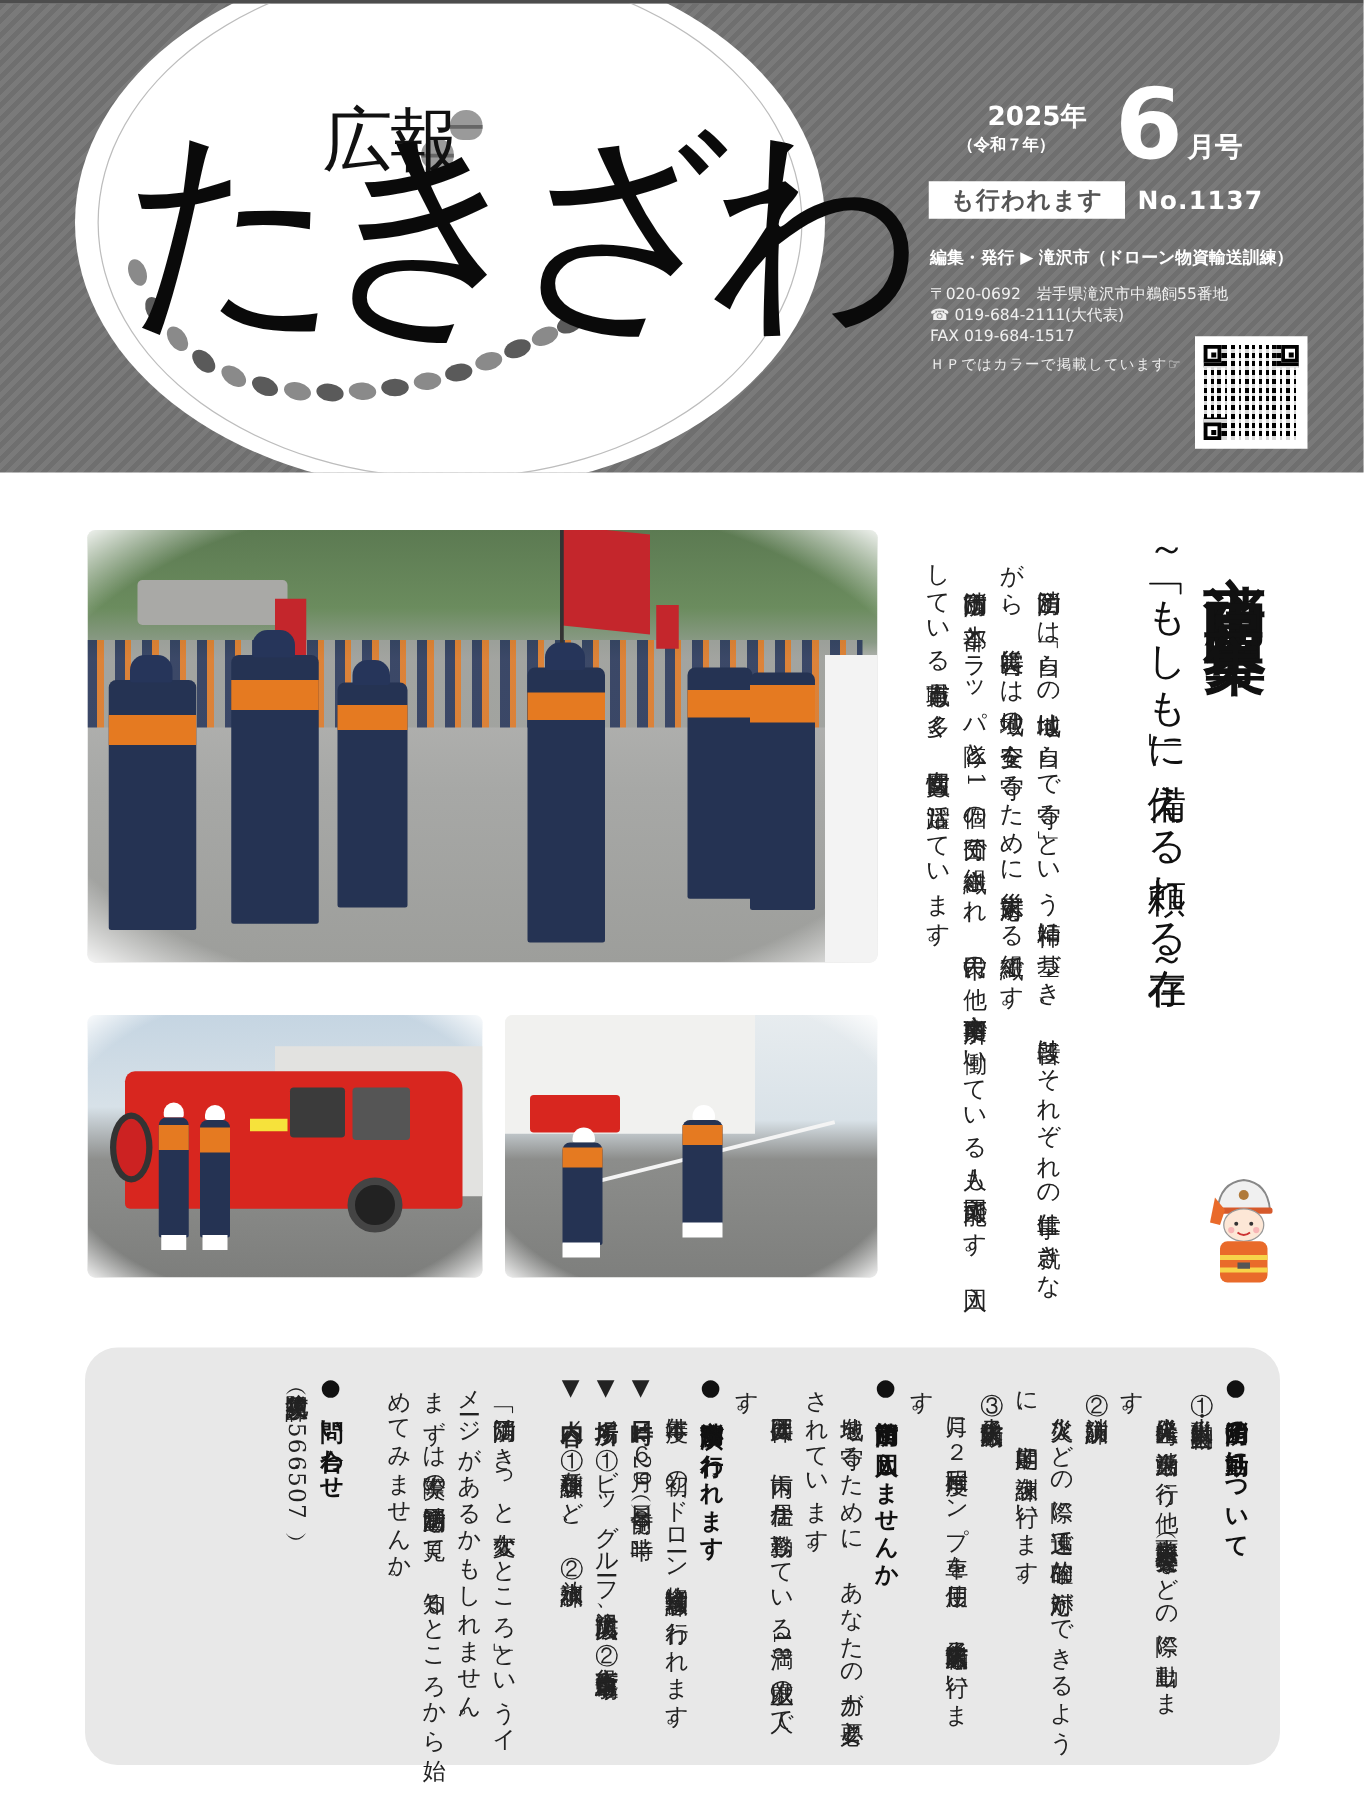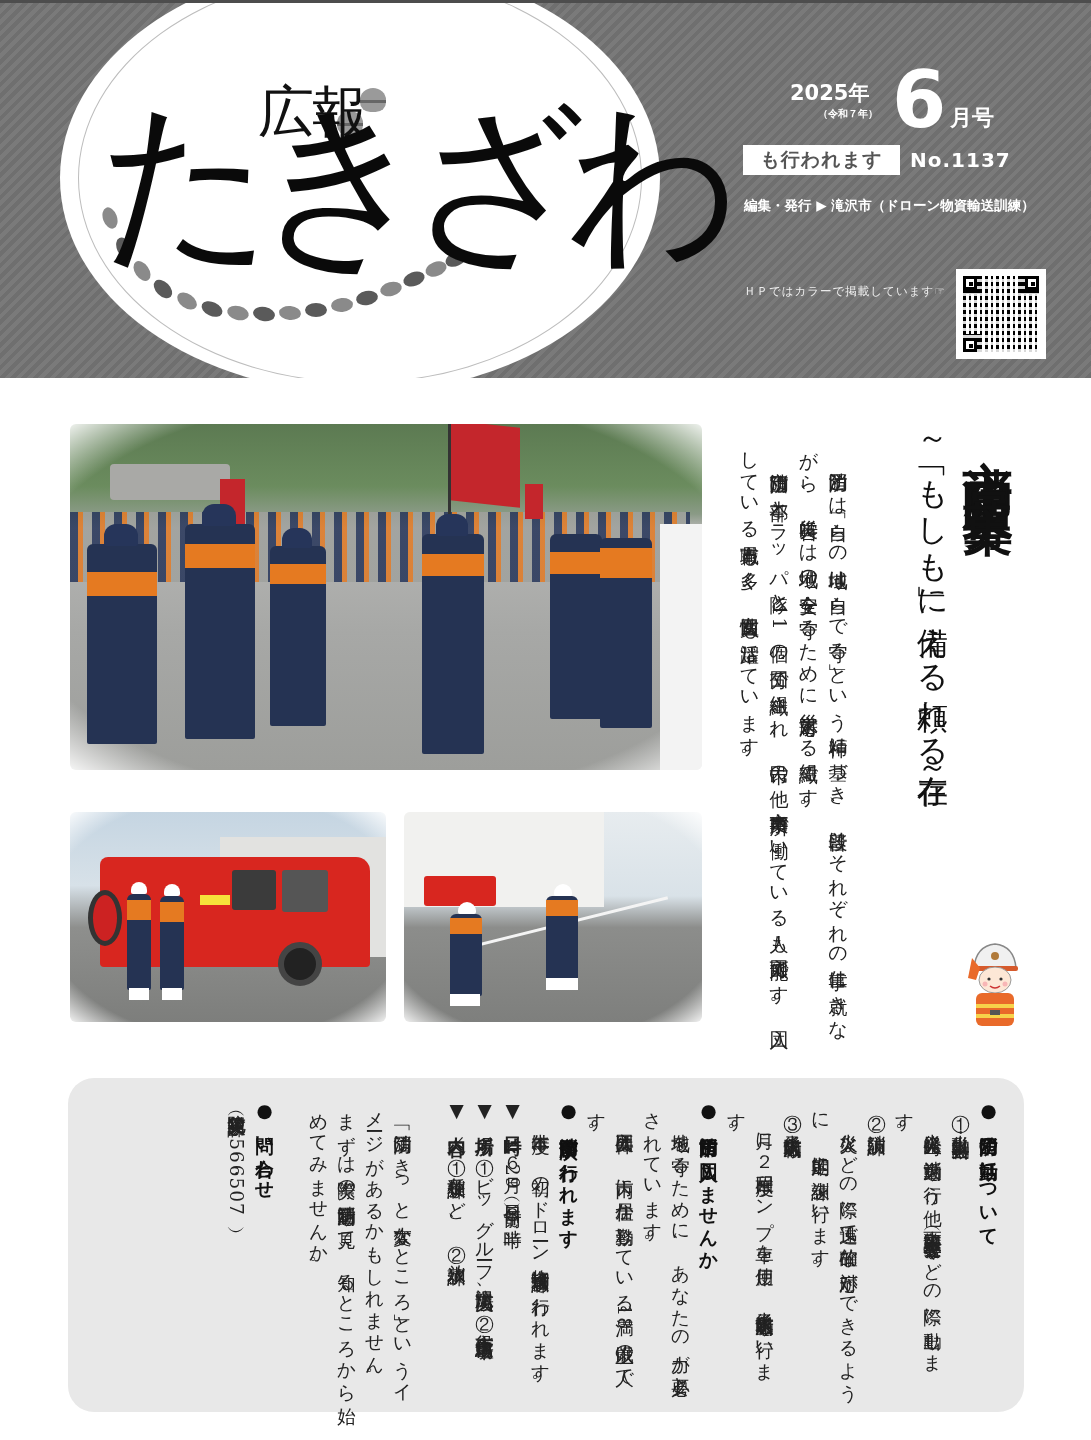--- a/index.html
+++ b/index.html
@@ -17,22 +17,22 @@
   .logo-kouhou { position:absolute; left:258px; top:72px; font-family:"DejaVu Sans", sans-serif;
     font-size:56px; font-weight:normal; color:#111; letter-spacing:-2px; }
   .logo-main { position:absolute; left:100px; top:90px; font-family:"DejaVu Sans", sans-serif;
     font-size:178px; line-height:1; color:#0a0a0a; letter-spacing:-20px; transform:scaleX(0.96); transform-origin:left; }
   .bell { position:absolute; width:26px; height:24px; border-radius:50% 50% 40% 40%; background:#9a9a9a; }
   .bell::after { content:""; position:absolute; left:0; top:12px; width:26px; height:3px; background:#666; }
   .rope { position:absolute; left:100px; top:200px; width:420px; height:120px; }
 
   .issue-year { position:absolute; left:790px; top:80px; font-family:"DejaVu Sans", sans-serif;
     font-size:21px; font-weight:bold; color:#fff; text-align:center; line-height:1; }
-  .issue-era { position:absolute; left:818px; top:104px; font-family:"DejaVu Sans", sans-serif;
-    font-size:10px; font-weight:bold; color:#fff; }
+  .issue-era { position:absolute; left:766px; top:104px; font-family:"DejaVu Sans", sans-serif;
+    font-size:13px; font-weight:bold; color:#fff; }
   .issue-month { position:absolute; left:892px; top:58px; font-family:"DejaVu Sans", sans-serif;
     font-size:78px; font-weight:bold; color:#fff; line-height:1; }
   .issue-gou { position:absolute; left:950px; top:100px; font-family:"DejaVu Sans", sans-serif;
     font-size:22px; font-weight:bold; color:#fff; }
   .edition-badge { position:absolute; left:743px; top:142px; width:157px; height:30px; background:#fff;
     color:#555; font-family:"DejaVu Sans", sans-serif; font-weight:bold; font-size:19px;
     display:flex; align-items:center; justify-content:center; letter-spacing:1px; }
   .issue-no { position:absolute; left:910px; top:145px; font-family:"DejaVu Sans", sans-serif;
     font-size:20px; font-weight:bold; color:#fff; letter-spacing:1px; }
   .publisher { position:absolute; left:744px; top:194px; font-family:"DejaVu Sans", sans-serif;
@@ -132,20 +132,25 @@
 
   <div class="issue-year">2025年</div>
   <div class="issue-era">（令和７年）</div>
   <div class="issue-month">6</div>
   <div class="issue-gou">月号</div>
 
   <div class="edition-badge">も行われます</div>
   <div class="issue-no">No.1137</div>
 
   <div class="publisher">編集・発行 ▶ 滝沢市（ドローン物資輸送訓練）</div>
+  <div class="contact">
+    <div>〒020-0692　岩手県滝沢市中鵜飼55番地</div>
+    <div>☎ 019-684-2111(大代表)</div>
+    <div>FAX 019-684-1517</div>
+  </div>
   <div class="hp-note">ＨＰではカラーで掲載しています☞</div>
 
   <div class="qr">
     <div class="qr-inner"></div>
     <div class="qr-inner2"></div>
     <div class="qr-finder" style="left:7px; top:7px;"></div>
     <div class="qr-finder" style="right:7px; top:7px;"></div>
     <div class="qr-finder" style="left:7px; bottom:7px;"></div>
   </div>
 </div>

